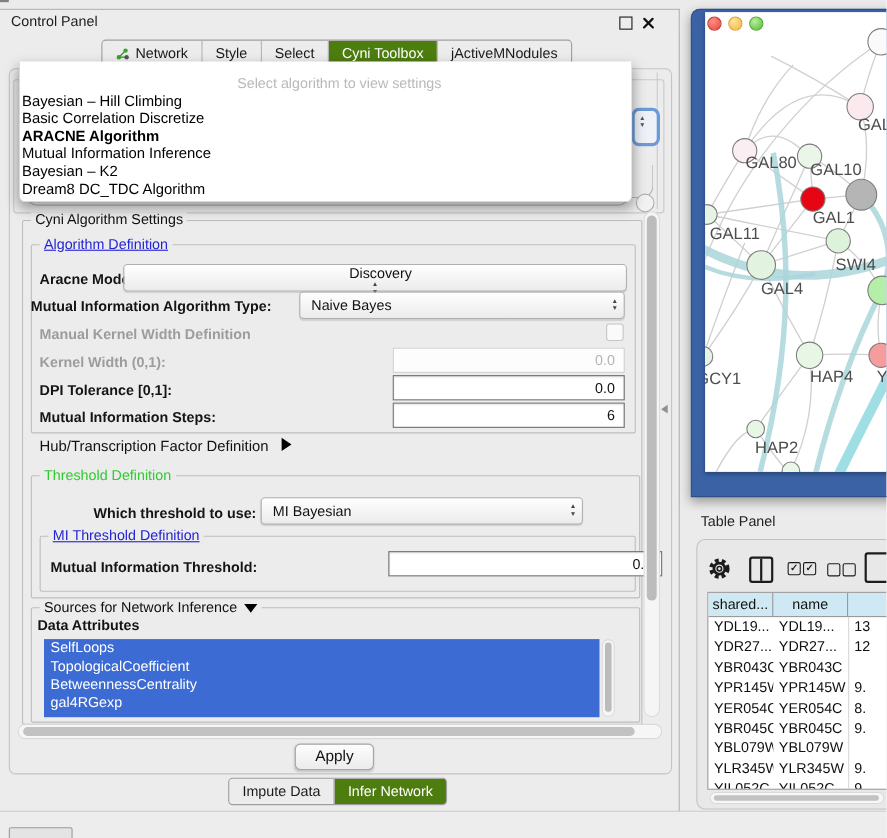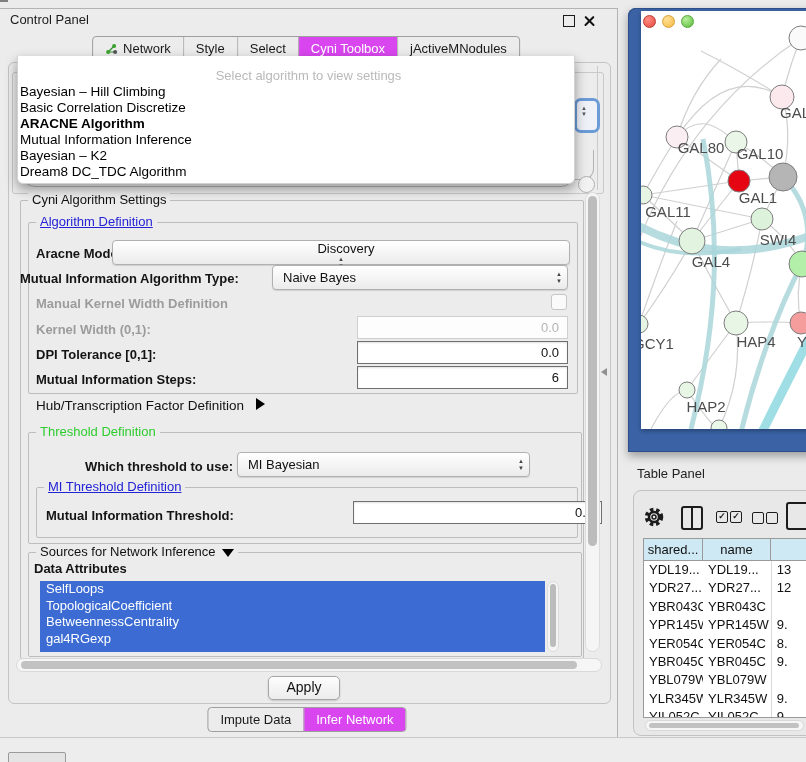--- a/index.html
+++ b/index.html
@@ -11,21 +11,21 @@
   .cp-title{left:10px;top:12px;font-size:13px;color:#1c1c1c;}
   .float-btn{left:563px;top:15px;width:10px;height:10px;border:1.6px solid #1a1a1a;background:#ececec;}
   .close-btn{left:583px;top:14px;width:13px;height:13px;}
   .close-btn i{position:absolute;left:0;top:5.5px;width:13px;height:2.4px;background:#111;border-radius:1px;}
   .close-btn i.a{transform:rotate(45deg);} .close-btn i.b{transform:rotate(-45deg);}
   
   .tabstrip{top:36px;left:306px;transform:translateX(-50%);display:inline-flex;border:1px solid #9e9e9e;
             border-radius:4px;overflow:hidden;background:#ececec;height:23px;align-items:stretch;}
   .tab{display:flex;align-items:center;gap:5px;padding:0 12px;font-size:13px;color:#1a1a1a;white-space:nowrap;}
   .tab + .tab{border-left:1px solid #b4b4b4;}
-  .tab.sel{background:#d946ef;color:#fff;}
+  .tab.sel{background:#4d7c0f;color:#fff;}
   .bstrip{top:707px;left:307px;transform:translateX(-50%);display:inline-flex;border:1px solid #9e9e9e;
           border-radius:4px;overflow:hidden;background:#ececec;height:23px;}
   
   .cp-content{left:8px;top:62px;width:601px;height:640px;background:#ececec;border:1px solid #c4c4c4;border-radius:6px;}
   
   .ghost-group{left:12px;top:72px;width:590px;height:120px;border:1px solid #c9c9c9;border-radius:3px;}
   .ghost-combo{left:22px;top:160px;width:552px;height:27px;border:1px solid #b6b6b6;border-radius:13px;
                background:#f7f7f7;font-size:12.5px;color:#6f6f6f;padding:5px 0 0 12px;box-sizing:border-box;}
   .ghost-ring{left:574px;top:98px;width:20px;height:29px;border:3px solid #6b9bd7;border-radius:7px;background:#eef2f8;}
   .ghost-ring .st{position:absolute;left:4px;top:4px;font-size:6px;line-height:6px;color:#555;}
@@ -157,21 +157,21 @@
 
   <div class="lbl" style="left:36px;top:246px;">Aracne Mode:</div>
   <div class="combo" style="left:112px;top:240px;width:458px;flex-direction:column;">
     <span class="val">Discovery</span>
     <span class="st">
         <span>▲</span>
         <span>▼</span>
       </span>
   </div>
 
-  <div class="lbl" style="left:20px;top:271px;">Mutual Information Algorithm Type:</div>
+  <div class="lbl" style="left:28px;top:271px;">Mutual Information Algorithm Type:</div>
   <div class="combo" style="left:272px;top:265px;width:296px;">
     <span class="val">Naive Bayes</span>
     <span class="st">
         <span>▲</span>
         <span>▼</span>
       </span>
   </div>
 
   <div class="lbl dis" style="left:36px;top:296px;">Manual Kernel Width Definition</div>
   <div class="chk" style="left:551px;top:294px;"></div>

